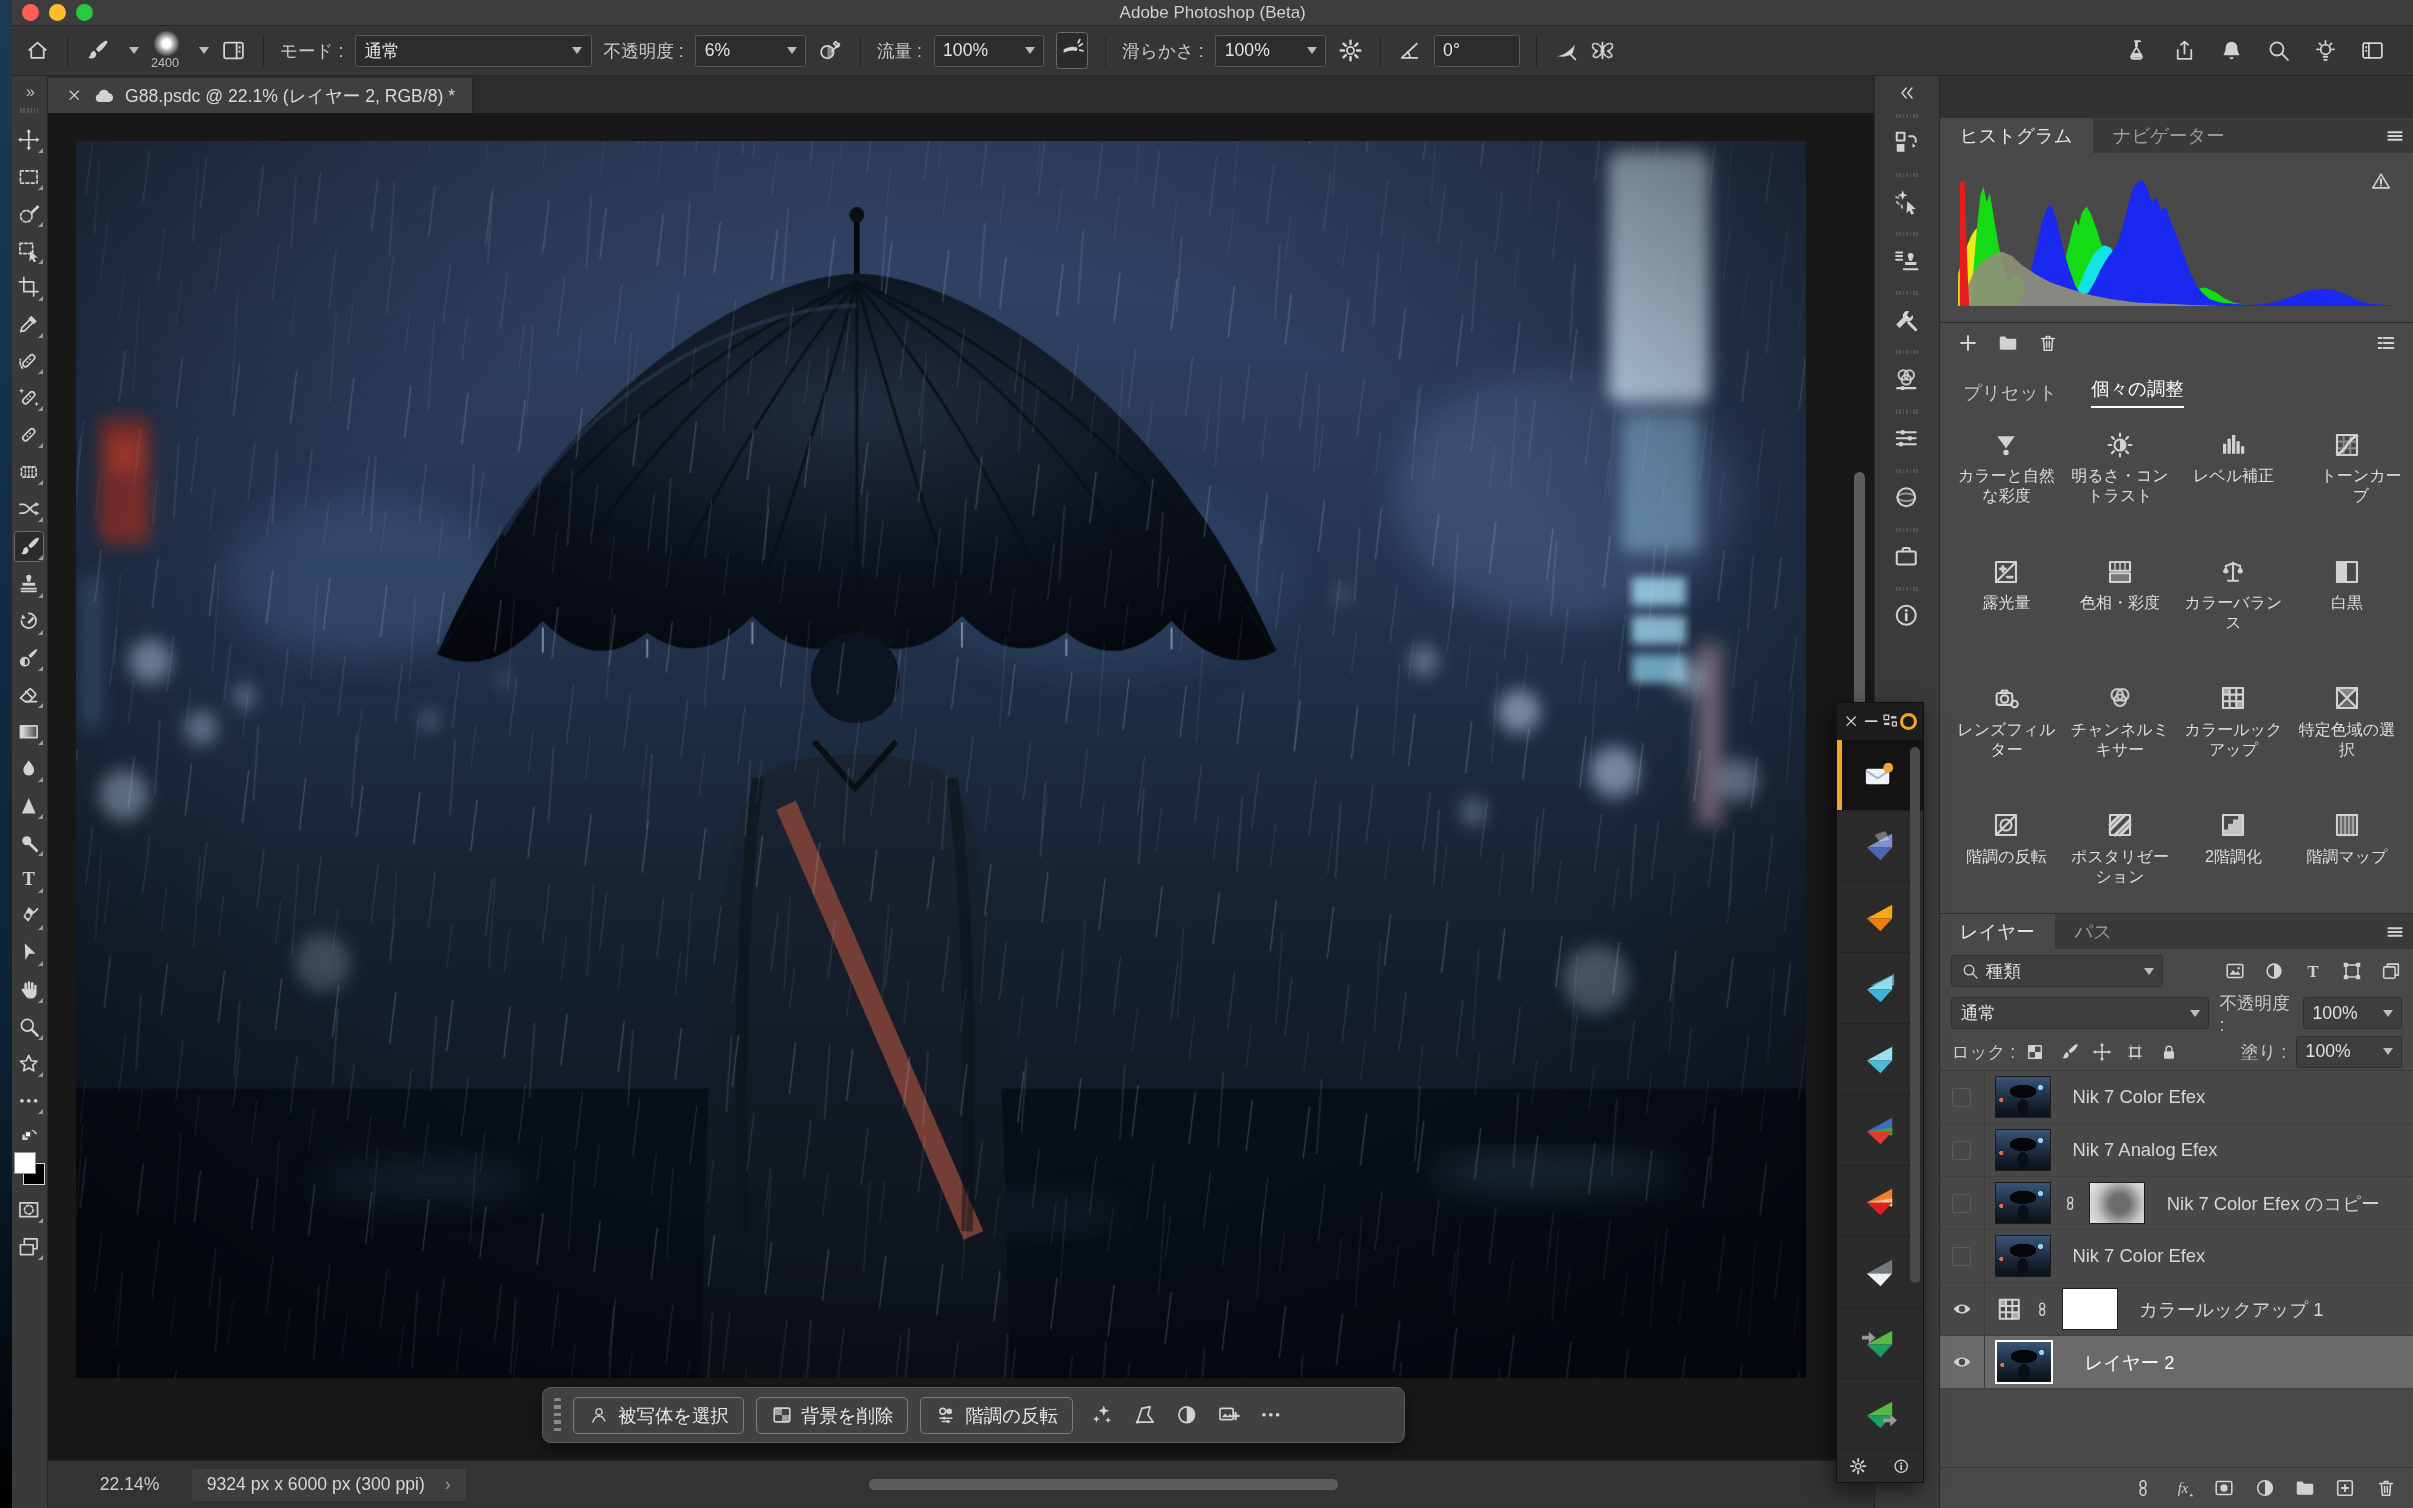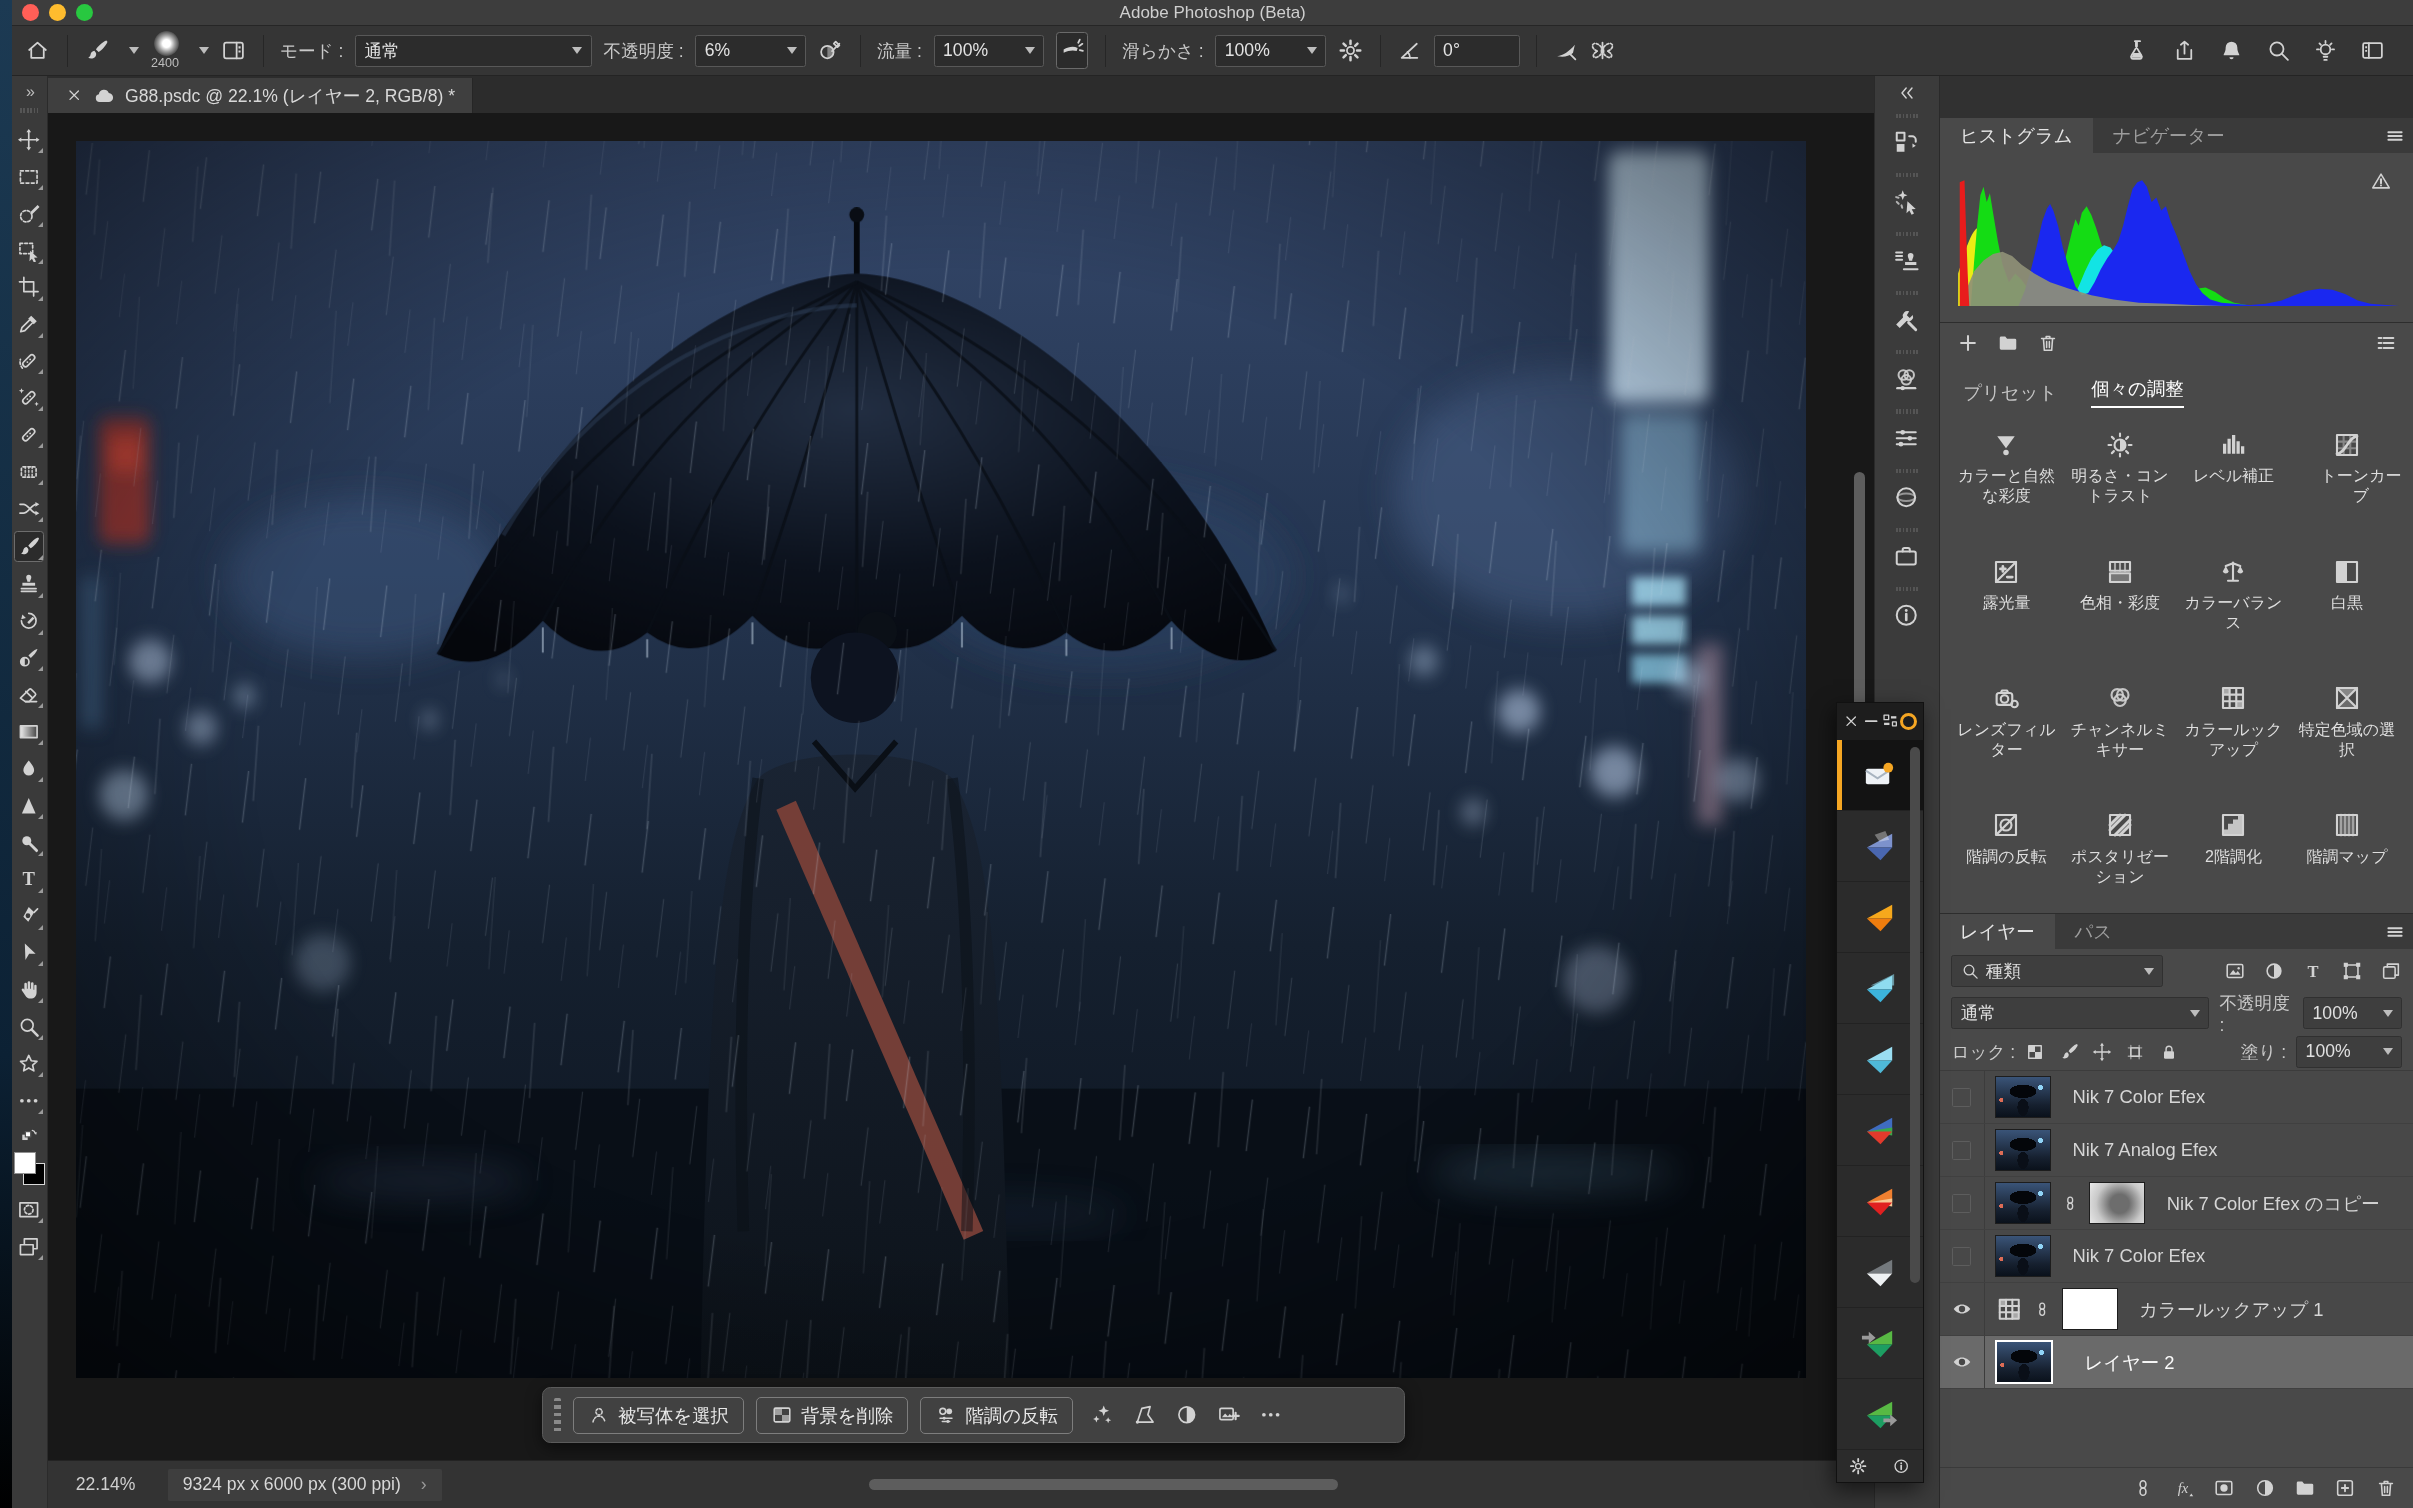--- a/index.html
+++ b/index.html
@@ -46,21 +46,21 @@
   .doctab{height:35px;background:#3f3f3f;display:flex;align-items:center;gap:10px;padding:0 17px;font-size:17.6px;color:#d8d8d8;border-right:0.8px solid #262626}
   .canvas{flex:1;position:relative;overflow:hidden}
   .photo{position:absolute;left:28.5px;top:28px;width:1730px;height:1237px;display:block;background:#0c1420}
   .ctxbar{position:absolute;left:494px;top:1274px;width:838px;height:54px;background:#414141;border:0.8px solid #5b5b5b;border-radius:8.4px;box-shadow:0 5px 15px rgba(0,0,0,.5);display:flex;align-items:center;gap:11.7px;padding:0 11.7px}
   .ctxgrip{width:6.7px;height:34px;background:repeating-linear-gradient(180deg,#8a8a8a 0 3.4px,transparent 3.4px 7.5px);border-radius:1.7px;flex:none}
   .ctxbtn{display:inline-flex;align-items:center;gap:8.4px;height:35px;padding:0 14px;border:1.3px solid #7d7d7d;border-radius:5px;font-size:18.4px;color:#e8e8e8;background:transparent;flex:none}
   .ctxicons{display:flex;gap:18.4px;align-items:center;margin-left:6.7px}
   .vscroll{position:absolute;right:8.4px;top:359px;width:11.7px;height:268px;background:#5d5d5d;border-radius:5.9px}
   
   .bottombar{height:47px;background:#333;border-top:0.8px solid #232323;display:flex;align-items:center;flex:none;position:relative;font-size:17.6px;color:#cfcfcf}
-  .zoomtxt{margin-left:28px;width:92px}
+  .zoomtxt{margin-left:52px;width:92px}
   .docfield{background:#3e3e3e;height:32px;display:flex;align-items:center;padding:0 15px;gap:20px;border-radius:1.7px;color:#d8d8d8}
   .hscroll{position:absolute;left:821px;top:17.6px;width:469px;height:11.7px;background:#5d5d5d;border-radius:5.9px}
   
   .dockcol{width:64px;background:#3b3b3b;border-left:0.8px solid #2a2a2a;border-right:0.8px solid #2a2a2a;display:flex;flex-direction:column;align-items:center;flex:none;padding-top:6.7px}
   .dock-item{width:40px;height:39px;display:flex;align-items:center;justify-content:center;margin:3.4px 0}
   .dock-grip{width:22px;height:4.2px;background:repeating-linear-gradient(90deg,#555 0 1.7px,transparent 1.7px 3.4px);margin:7.5px 0 1.7px}
   
   .panels{width:474px;background:#494949;display:flex;flex-direction:column;flex:none}
   .panel-gap{height:42px;background:#313131;flex:none}
   .ptabs{height:35px;background:#3a3a3a;display:flex;align-items:flex-end;position:relative;flex:none}

